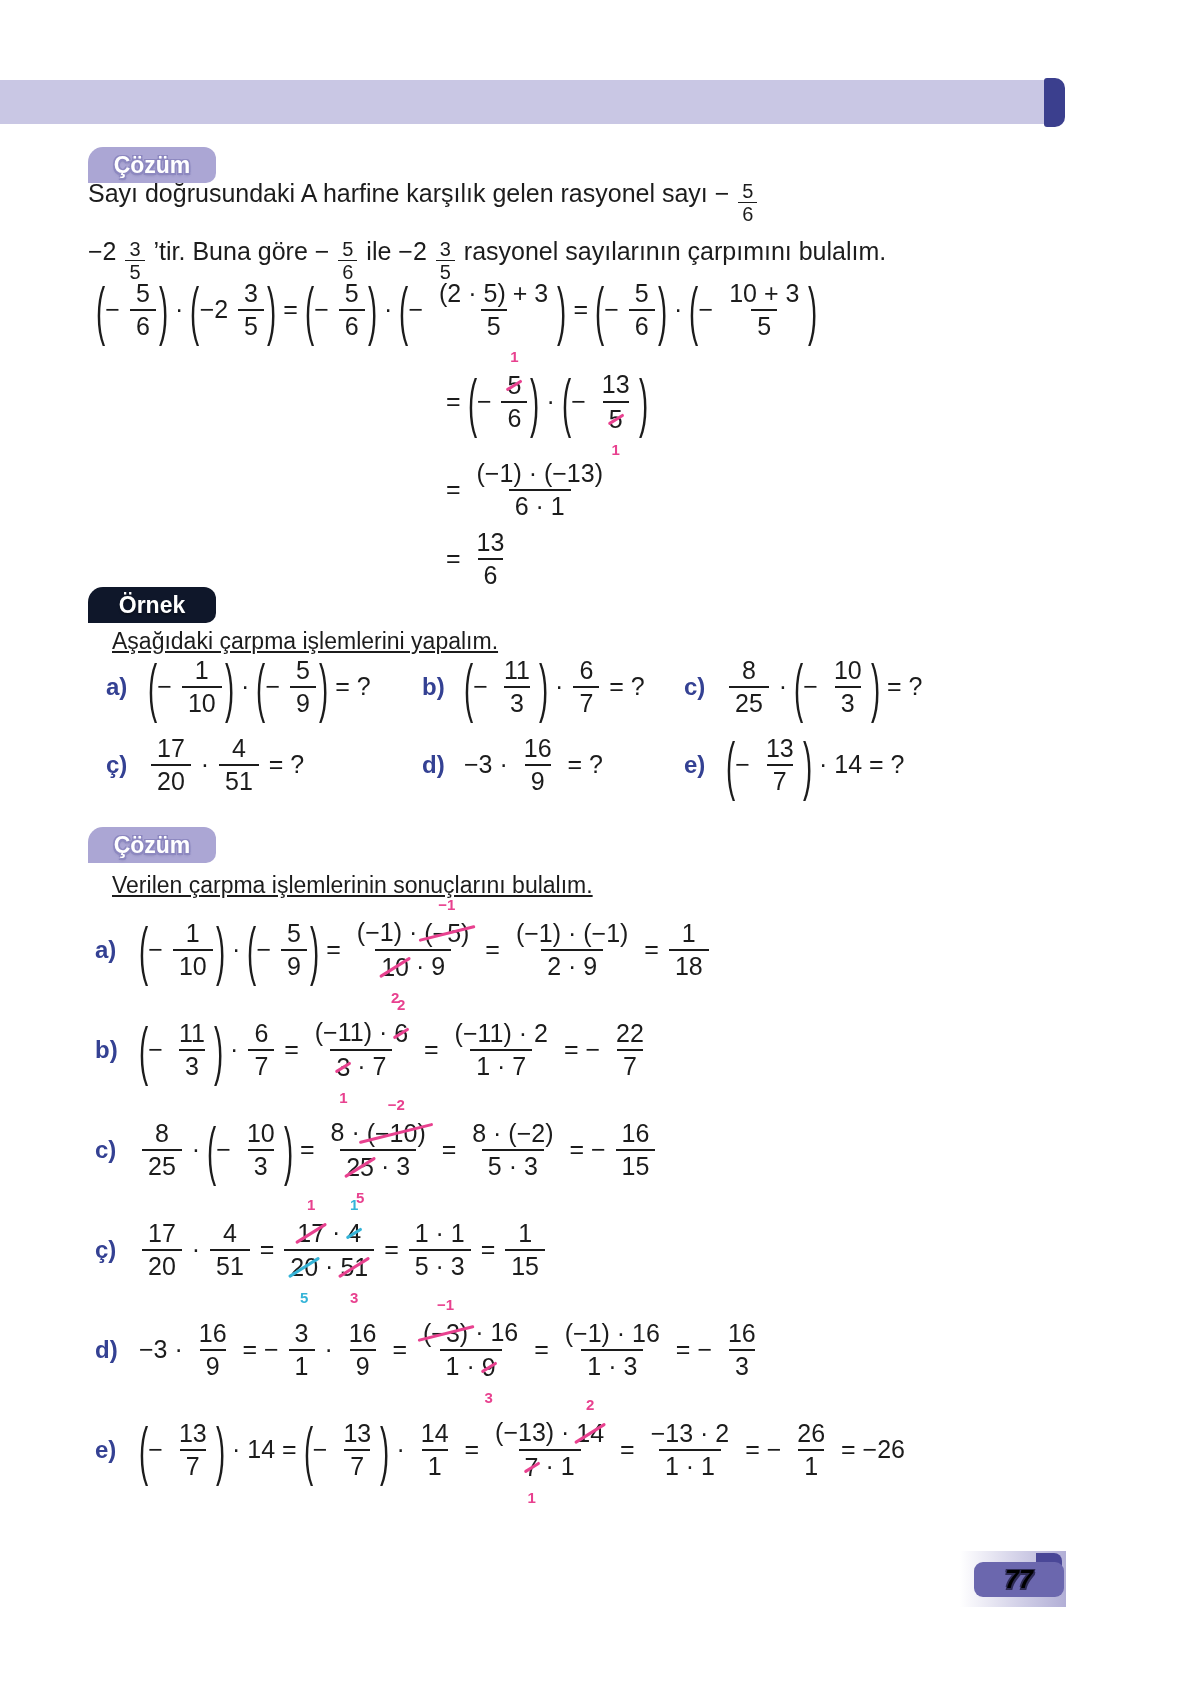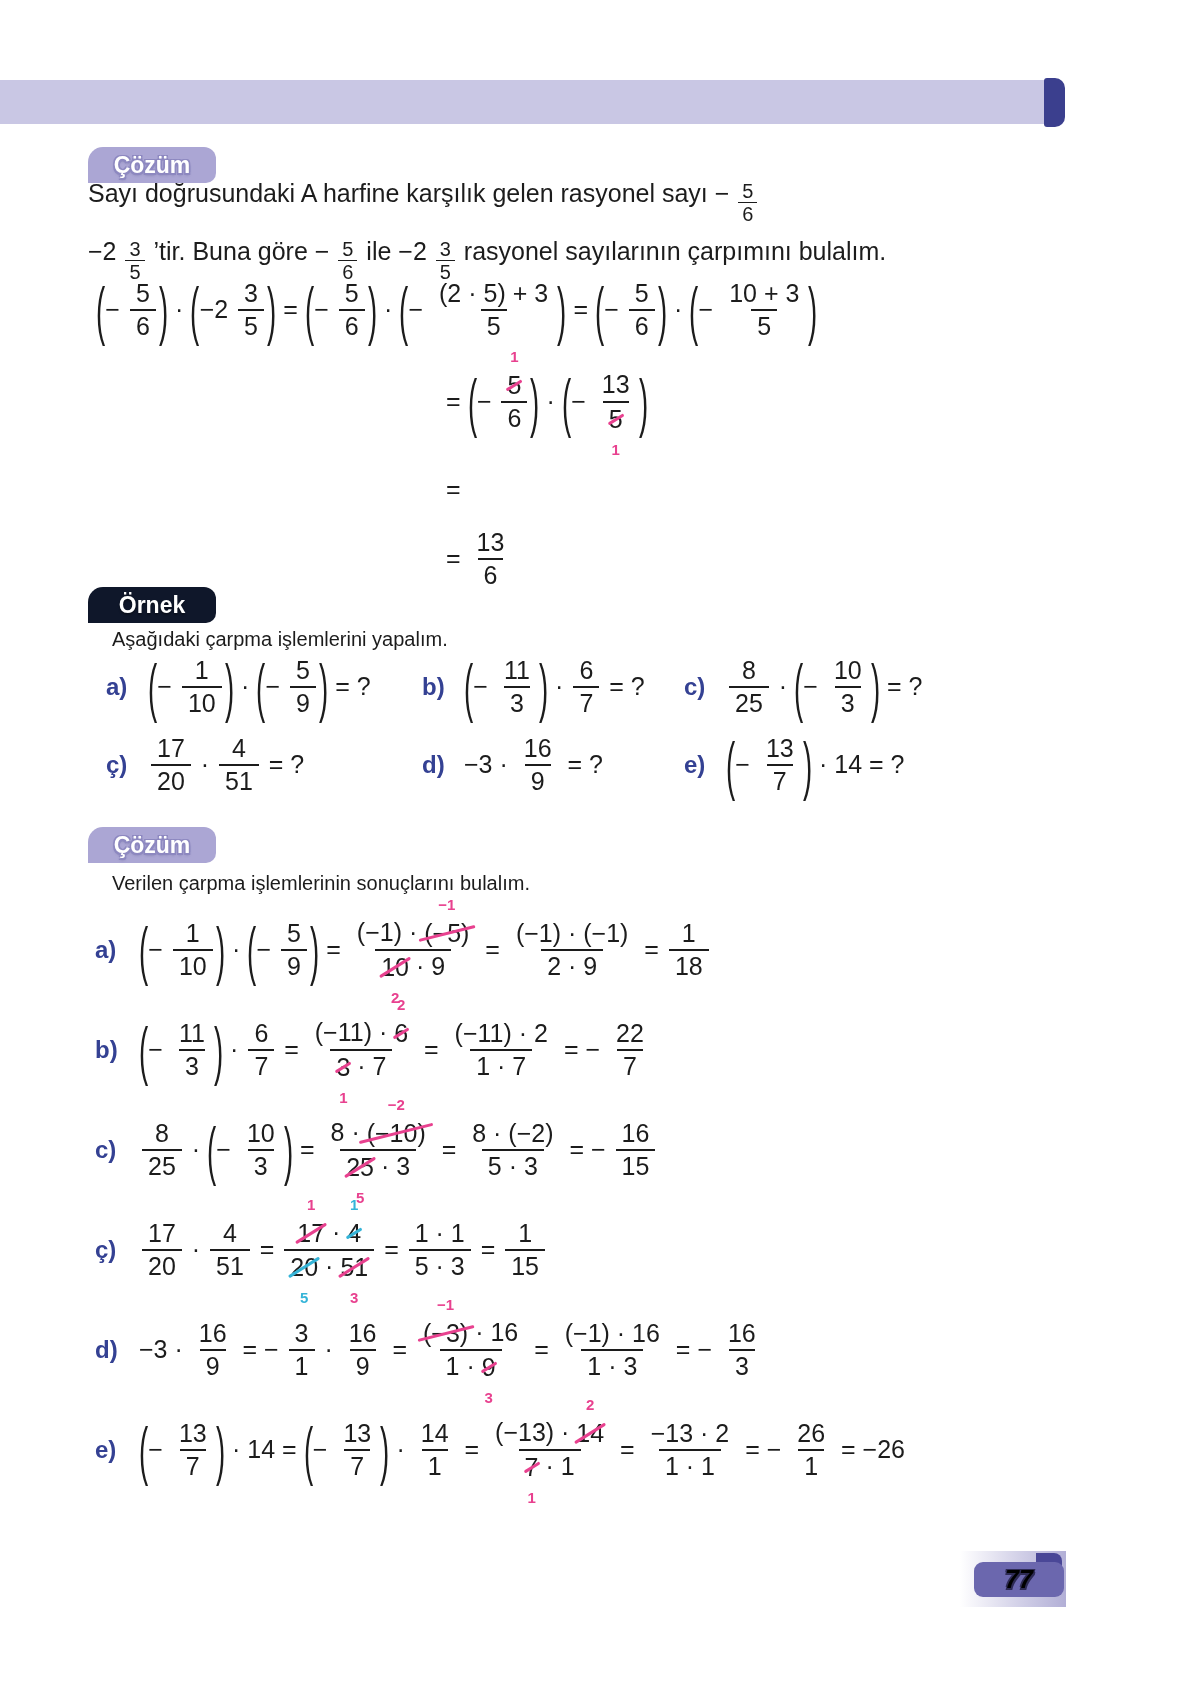--- a/index.html
+++ b/index.html
@@ -40,21 +40,21 @@
   .mnote.pink{color:#e8418f;}
   .mnote.cyan{color:#35b4d8;}
 
   
   .para{position:absolute;left:88px;font-size:22px;}
   .para .intro-line{display:flex;align-items:flex-start;height:58px;white-space:pre;}
   .para .mfrac{font-size:20px;margin:0 2px;}
   .para .mnum,.para .mden{padding:0 4px;line-height:1.1;}
   .para .mden{border-top-width:1.5px;}
 
-  .plain-text{position:absolute;font-size:20px;}
+  .plain-text{position:absolute;font-size:23px;text-decoration:underline;}
 
   
   #sol1-math{position:absolute;left:88px;top:268px;}
   #sol1-math .mline{margin-left:8px;}
   #sol1-math .mline.cont{margin-left:358px;}
   #sol1-math .l1{height:84px;}
   #sol1-math .l2{height:100px;}
   #sol1-math .l3{height:76px;}
   #sol1-math .l4{height:62px;}
 
@@ -206,20 +206,28 @@
             </span>
             <span class="mden">
               <span class="mx pink">5<span class="mnote bot pink">1</span></span>
             </span>
           </span>
         </span>
         <span class="bigparen">)</span>
       </div>
     <div class="mline l3 cont">
         <span class="mtxt">= </span>
+        <span class="mfrac">
+          <span class="mnum">
+            <span class="mtxt">(−1) · (−13)</span>
+          </span>
+          <span class="mden">
+            <span class="mtxt">6 · 1</span>
+          </span>
+        </span>
       </div>
     <div class="mline l4 cont">
         <span class="mtxt">= </span>
         <span class="mfrac">
           <span class="mnum">
             <span class="mtxt">13</span>
           </span>
           <span class="mden">
             <span class="mtxt">6</span>
           </span>

